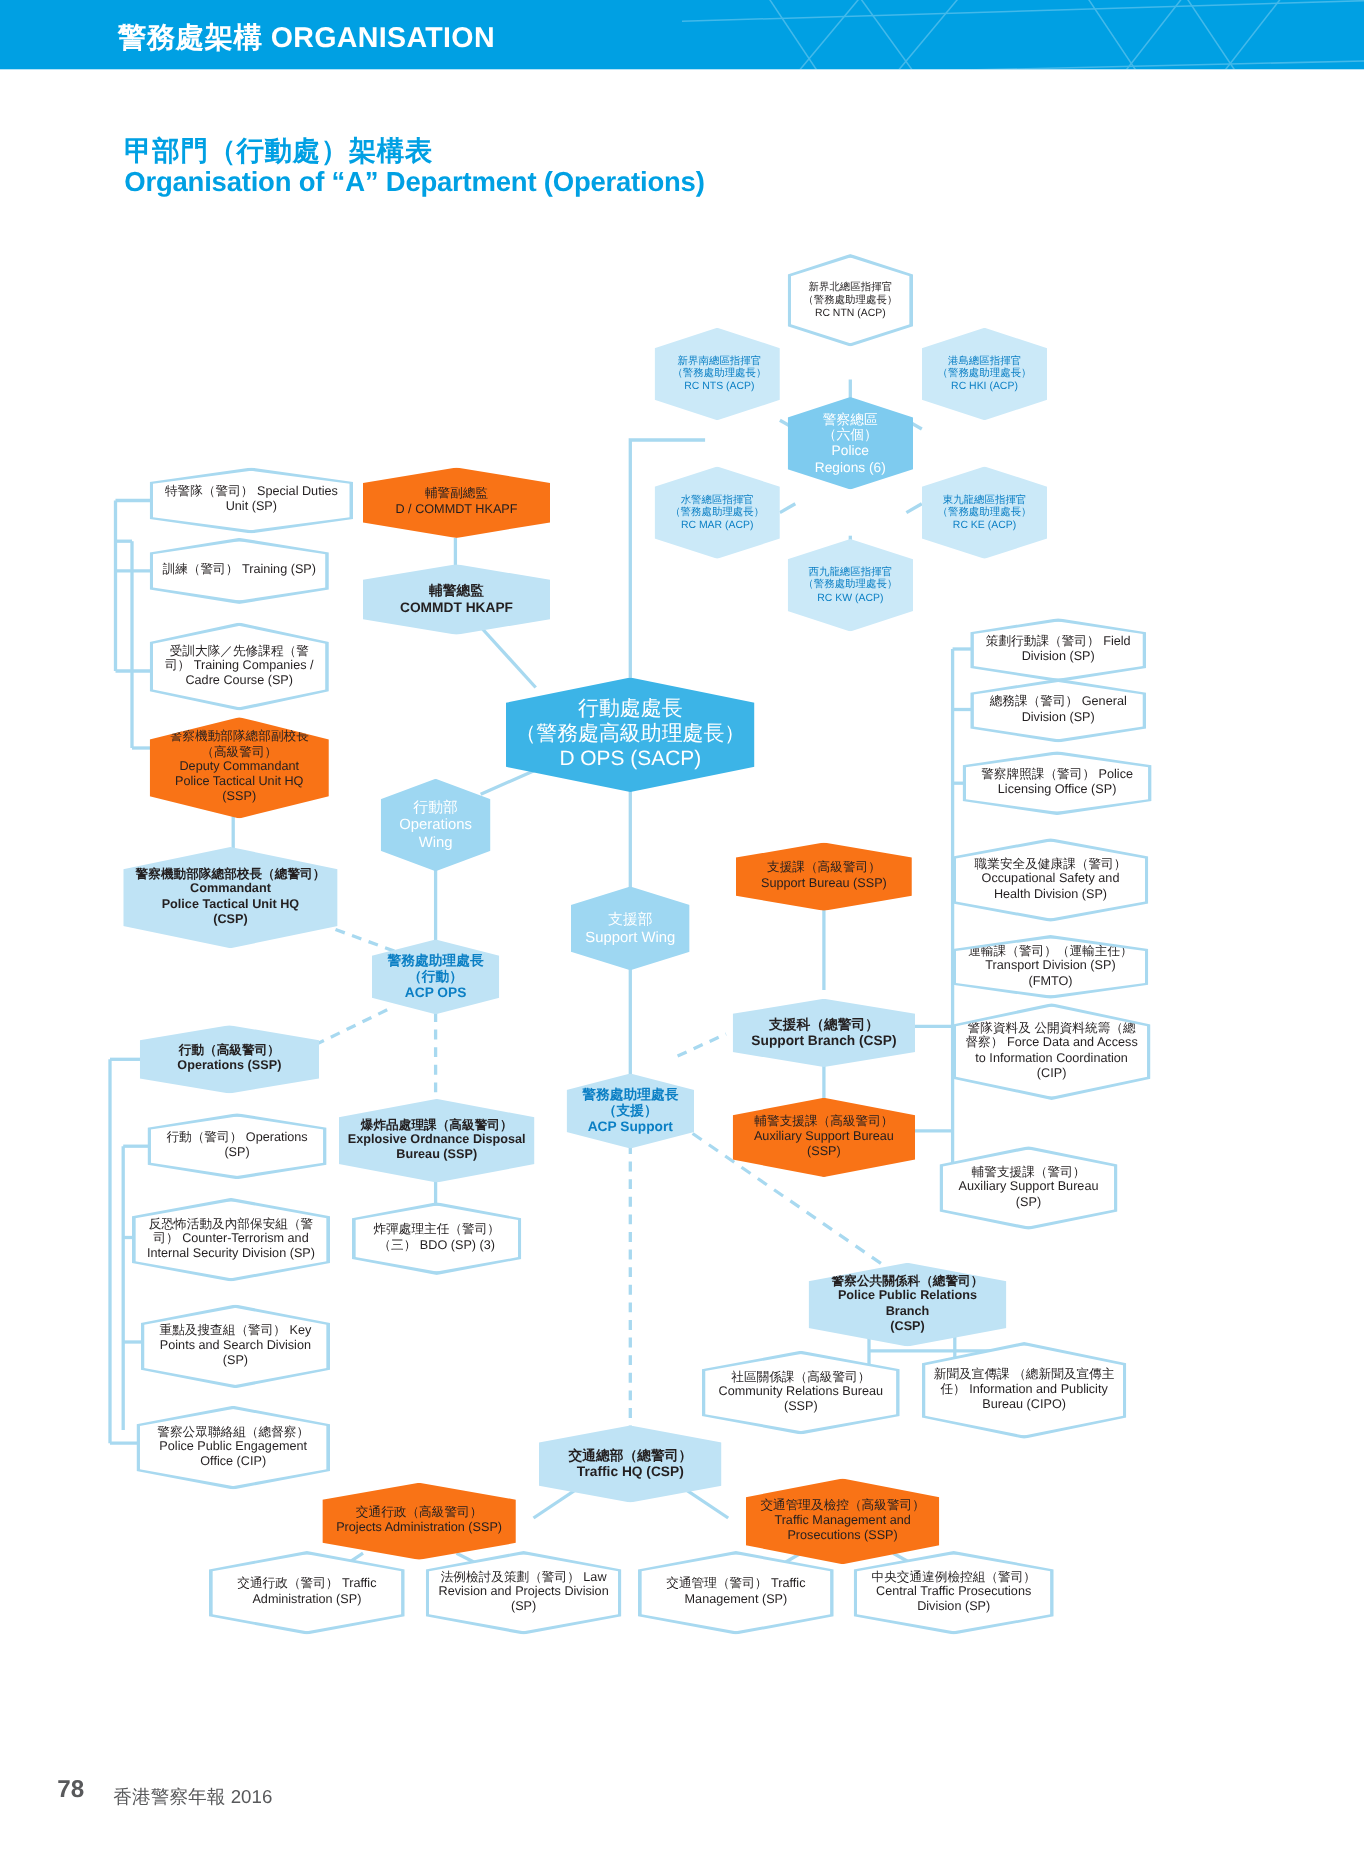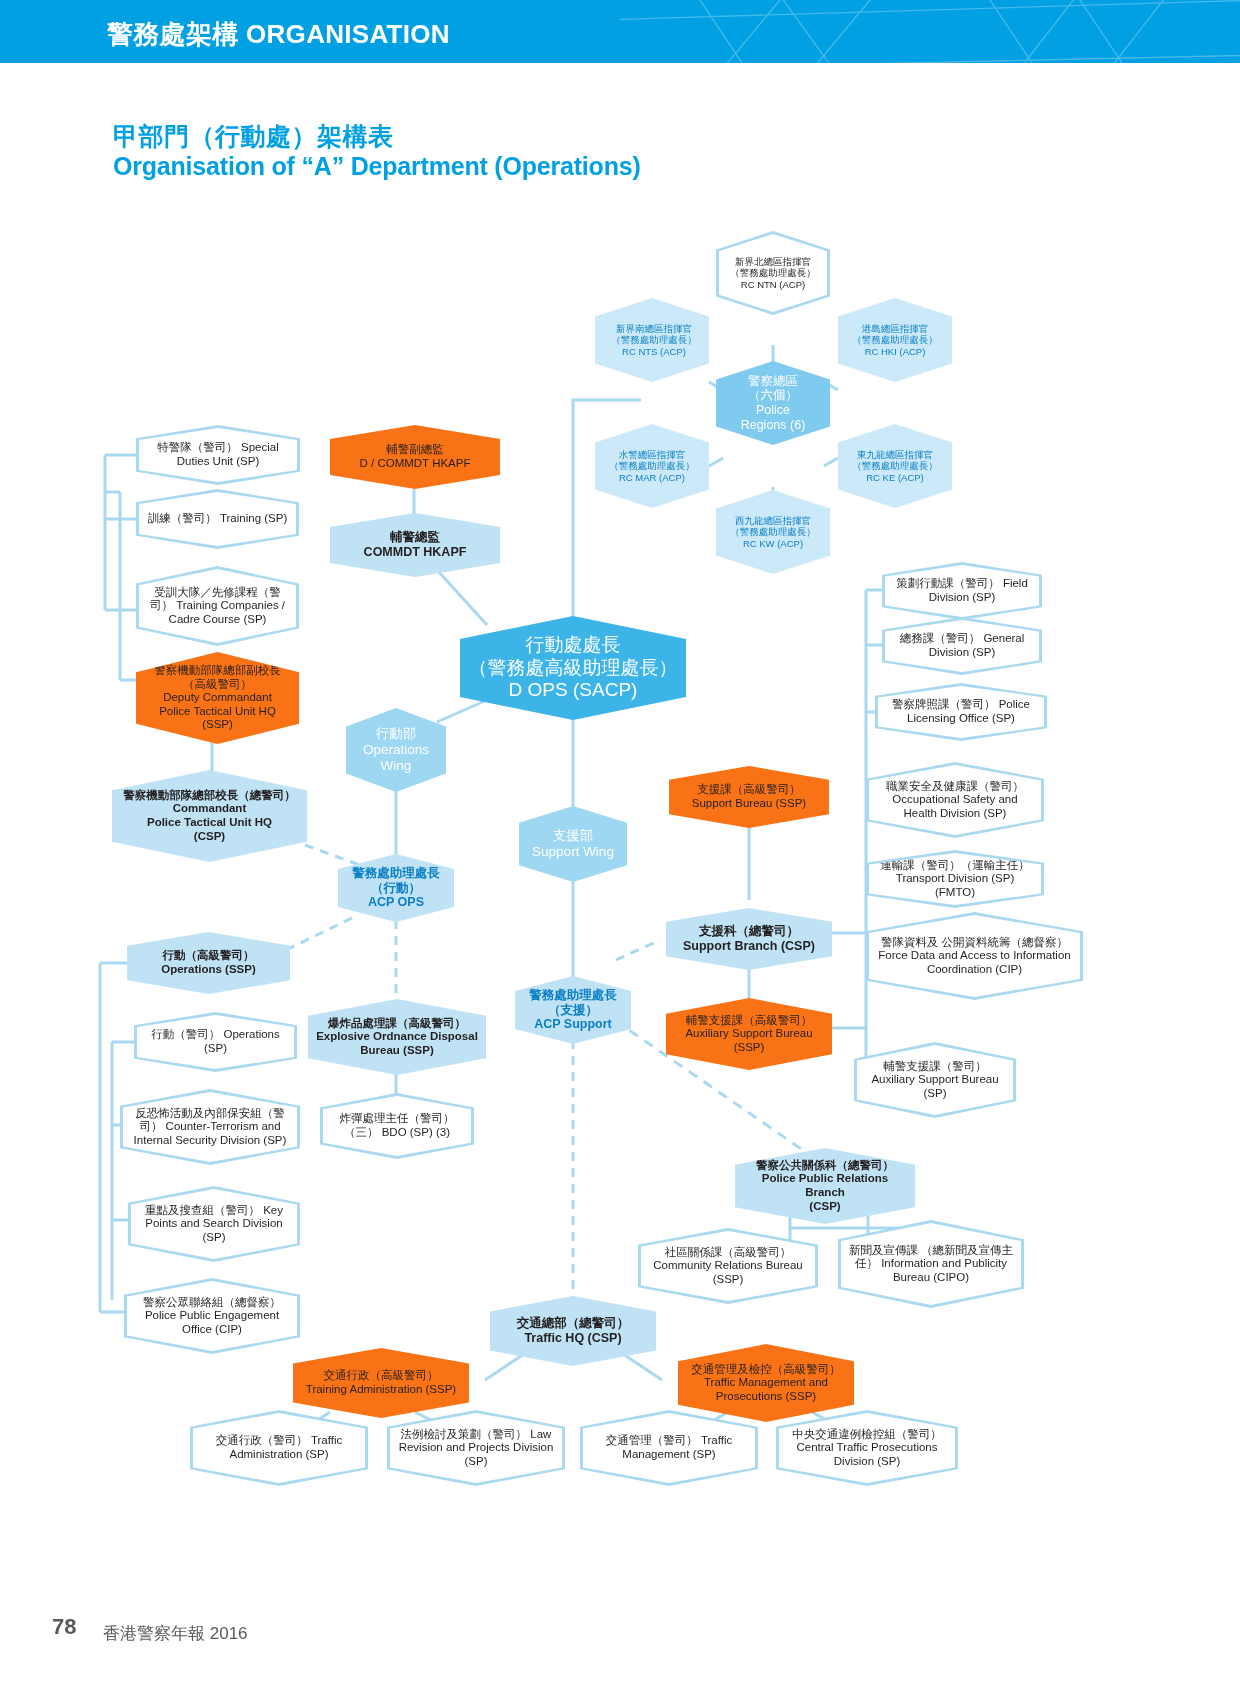--- a/index.html
+++ b/index.html
@@ -256,21 +256,21 @@
       <span class="l">D / COMMDT HKAPF</span>
     </span>
   </div>
   <div class="node f-lightblue fs12 b" style="left:330px;top:513px;width:170px;height:64px;">
     <span class="txt">
       <span class="l">輔警總監</span>
       <span class="l">COMMDT HKAPF</span>
     </span>
   </div>
 
-  <div class="outline-wrap" style="left:136px;top:425px;width:164px;height:60px;">
+  <div class="outline-wrap" style="left:136px;top:425px;width:185px;height:60px;">
     <div class="inner fs11">
       <span class="txt">
         <span class="l">特警隊（警司）</span>
         <span class="l">Special Duties Unit (SP)</span>
       </span>
     </div>
   </div>
   <div class="outline-wrap" style="left:136px;top:489px;width:163px;height:60px;">
     <div class="inner fs11">
       <span class="txt">
@@ -462,21 +462,21 @@
     </div>
   </div>
   <div class="outline-wrap" style="left:866px;top:850px;width:178px;height:58px;">
     <div class="inner fs11">
       <span class="txt">
         <span class="l">運輸課（警司）（運輸主任）</span>
         <span class="l">Transport Division (SP) (FMTO)</span>
       </span>
     </div>
   </div>
-  <div class="outline-wrap" style="left:866px;top:912px;width:217px;height:88px;">
+  <div class="outline-wrap" style="left:866px;top:912px;width:180px;height:88px;">
     <div class="inner fs11">
       <span class="txt">
         <span class="l">警隊資料及</span>
         <span class="l">公開資料統籌（總督察）</span>
         <span class="l">Force Data and Access to</span>
         <span class="l">Information Coordination (CIP)</span>
       </span>
     </div>
   </div>
 
@@ -509,21 +509,21 @@
 
   <div class="node f-lightblue fs12 b" style="left:490px;top:1296px;width:166px;height:70px;">
     <span class="txt">
       <span class="l">交通總部（總警司）</span>
       <span class="l">Traffic HQ (CSP)</span>
     </span>
   </div>
   <div class="node f-grey fs11" style="left:293px;top:1348px;width:176px;height:70px;">
     <span class="txt">
       <span class="l">交通行政（高級警司）</span>
-      <span class="l">Training Administration (SSP)</span>
+      <span class="l">Projects Administration (SSP)</span>
     </span>
   </div>
   <div class="node f-grey fs11" style="left:678px;top:1344px;width:176px;height:78px;">
     <span class="txt">
       <span class="l">交通管理及檢控（高級警司）</span>
       <span class="l">Traffic Management and</span>
       <span class="l">Prosecutions (SSP)</span>
     </span>
   </div>
   <div class="outline-wrap" style="left:190px;top:1410px;width:178px;height:76px;">

